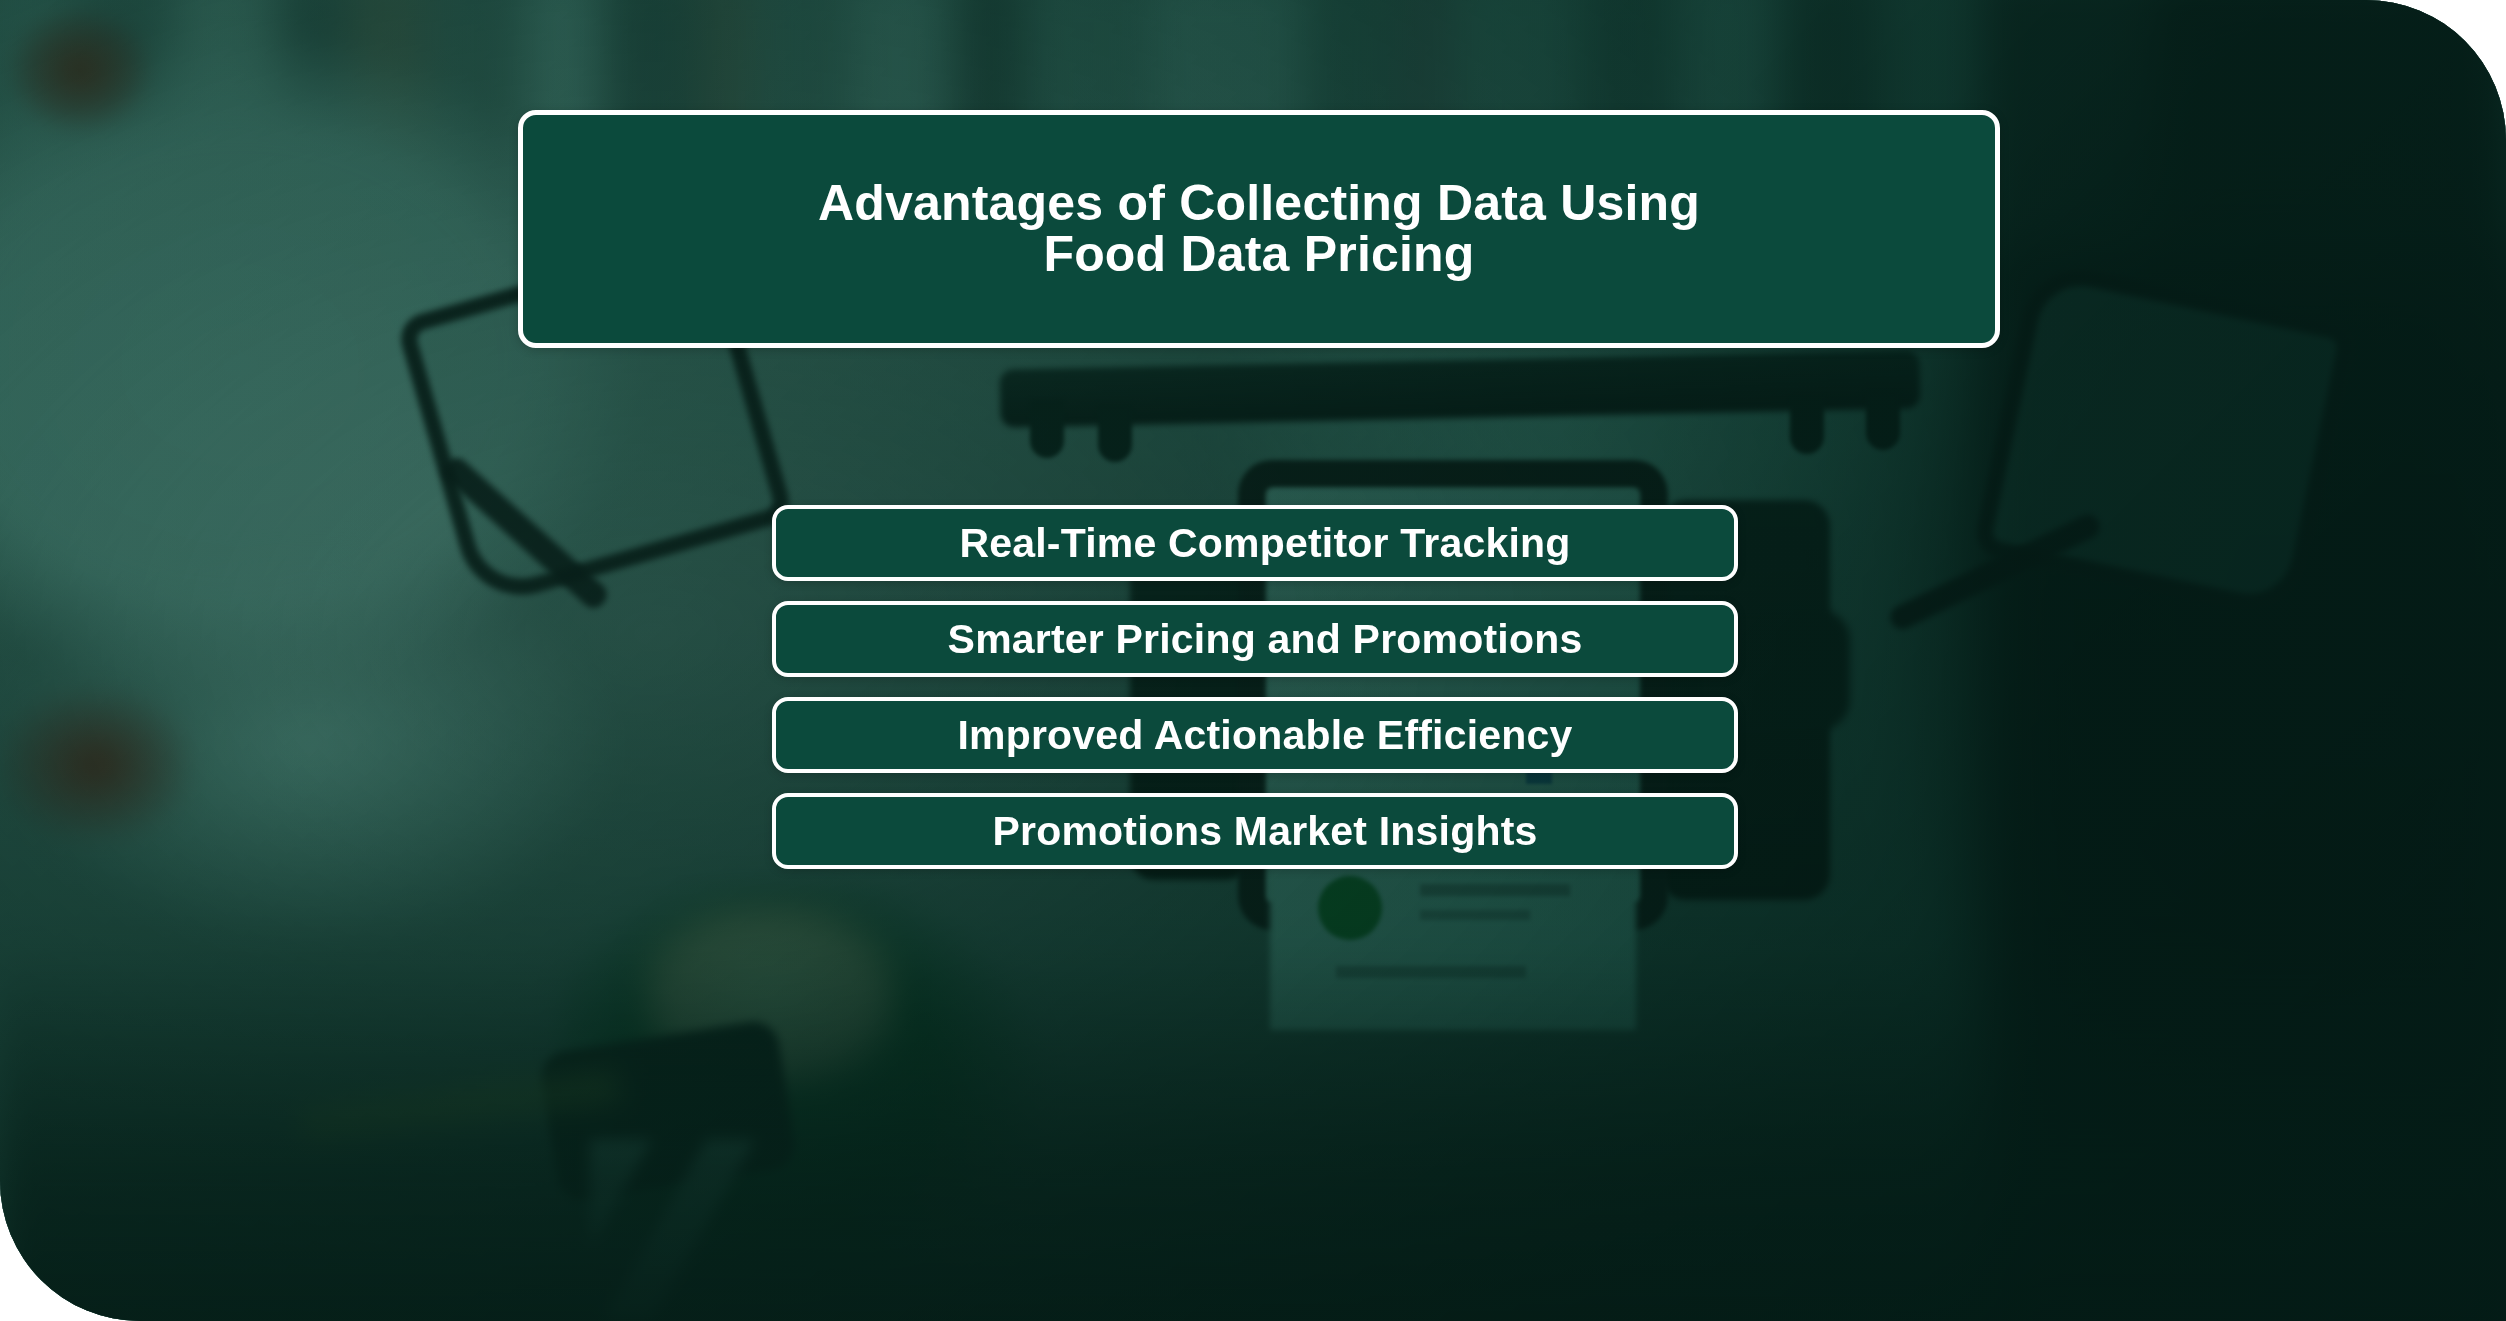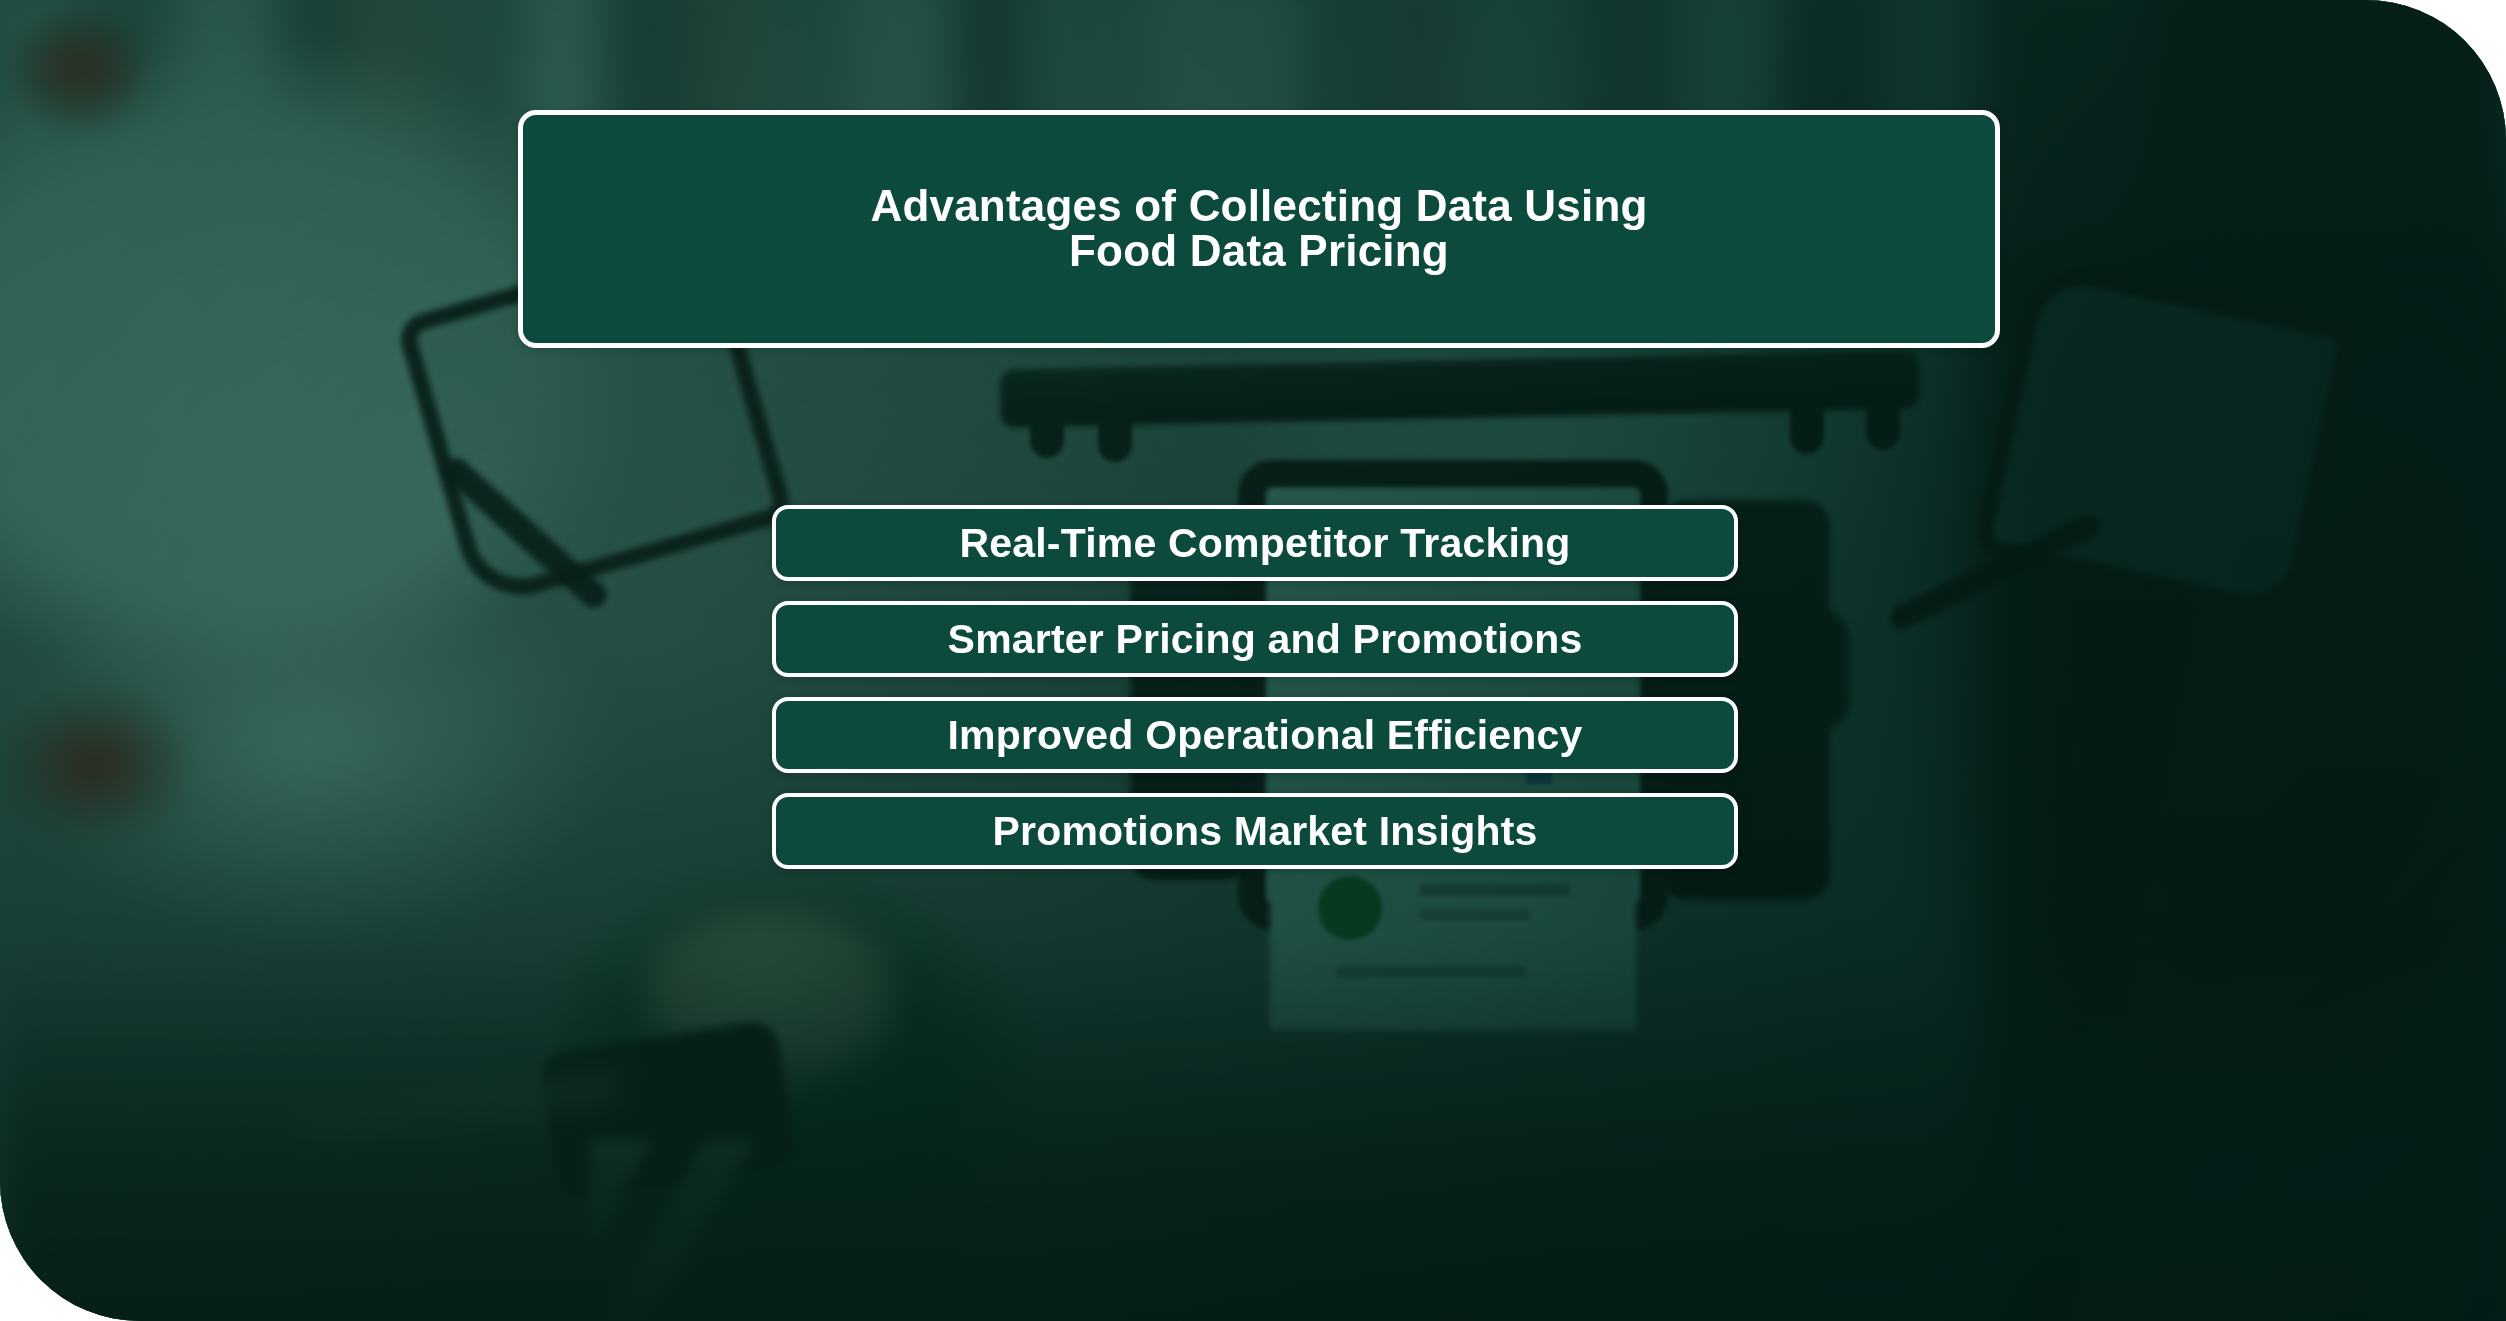--- a/index.html
+++ b/index.html
@@ -272,21 +272,21 @@
     position:absolute;
     left:518px; top:110px; width:1482px; height:238px;
     background:#0b4a3c;
     border:5px solid #ffffff;
     border-radius:18px;
     display:flex; align-items:center; justify-content:center;
     box-shadow:0 2px 10px rgba(0,0,0,.18);
   }
   .title-text{
     color:#ffffff;
-    font-size:44px;
+    font-size:50px;
     font-weight:bold;
     line-height:1.02;
     text-align:center;
     letter-spacing:.2px;
     padding:0 28px;
   }
 
   .pill-list{
     position:absolute;
     left:772px; top:505px; width:966px;
@@ -378,21 +378,21 @@
 
       <div class="pill">
         <span class="pill-text">Real-Time Competitor Tracking</span>
       </div>
 
       <div class="pill">
         <span class="pill-text">Smarter Pricing and Promotions</span>
       </div>
 
       <div class="pill">
-        <span class="pill-text">Improved Operational Efficiency</span>
+        <span class="pill-text">Improved Actionable Efficiency</span>
       </div>
 
       <div class="pill">
         <span class="pill-text">Promotions Market Insights</span>
       </div>
 
 
     </div>
   </div>
 </div>

